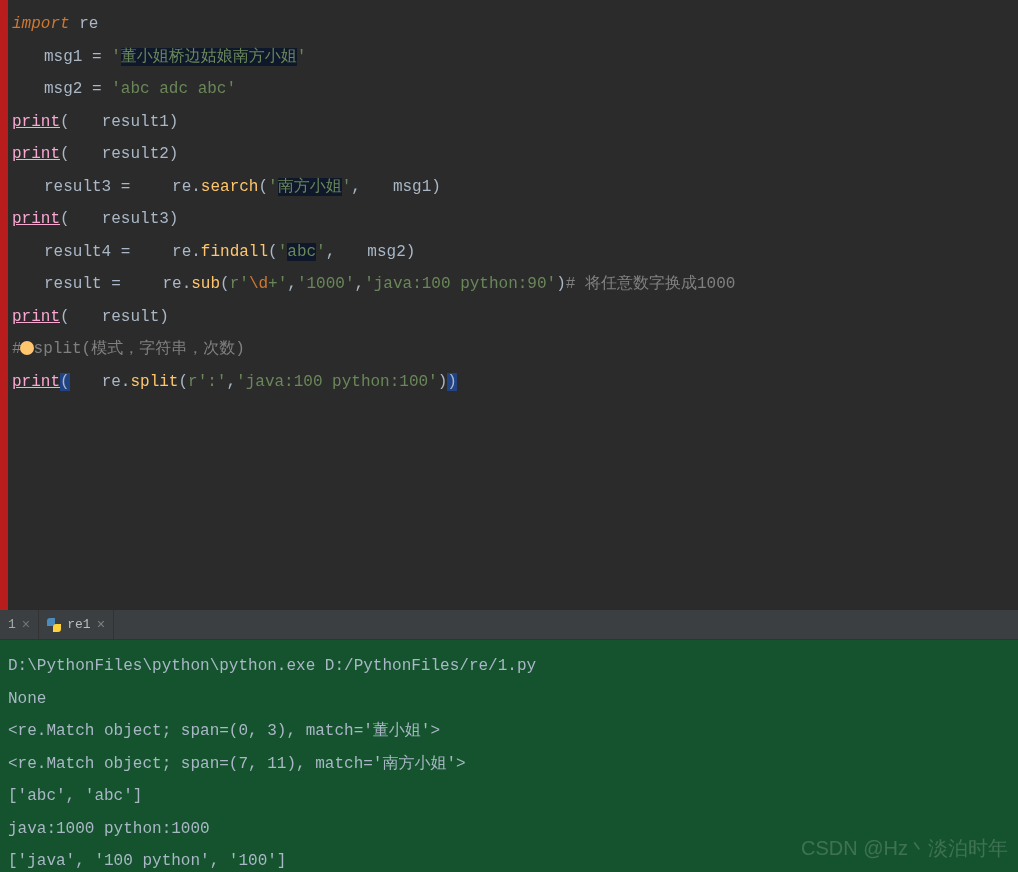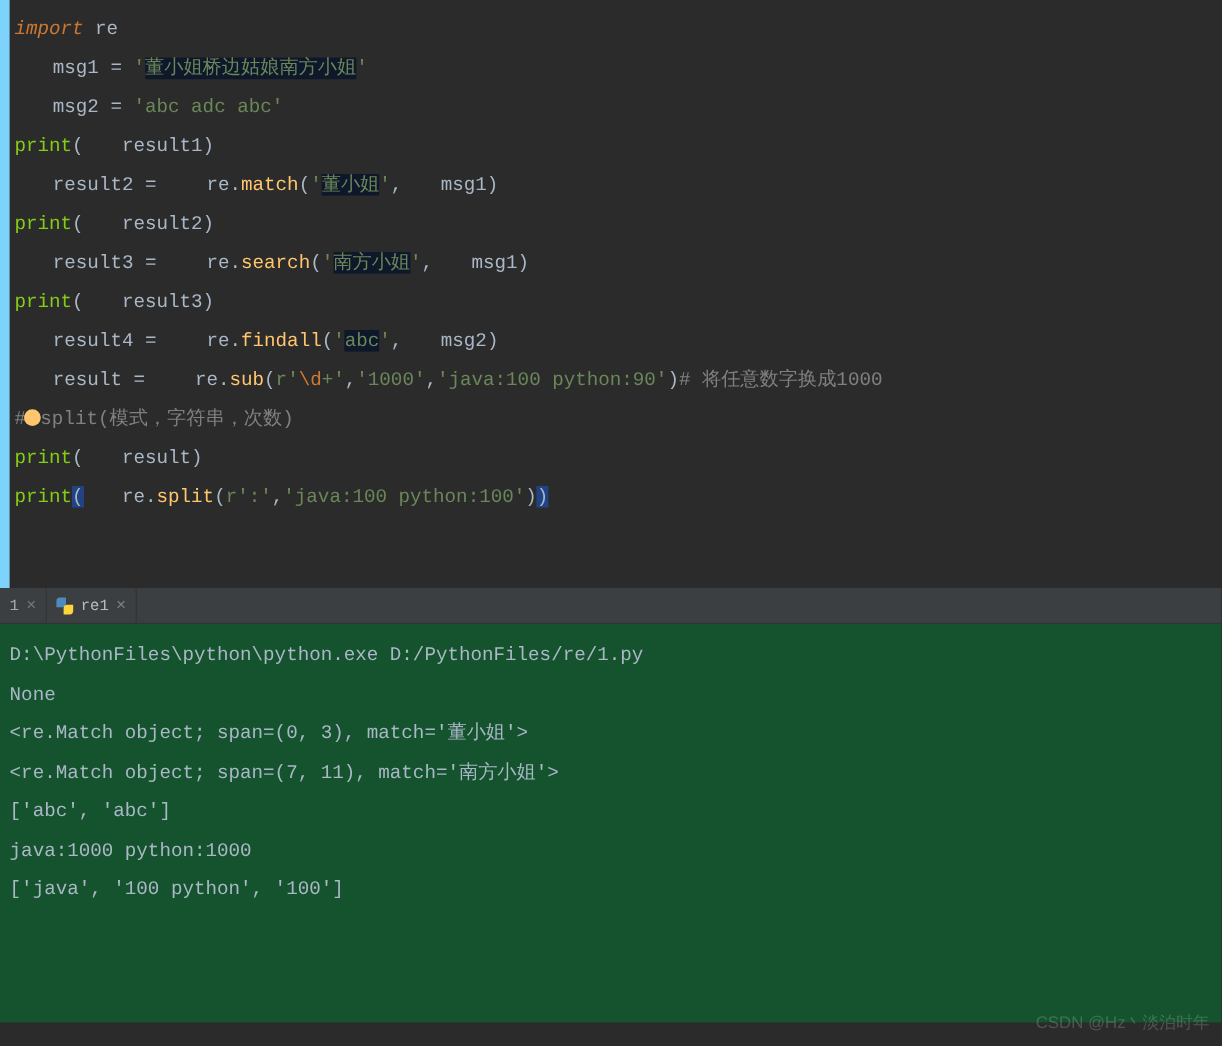--- a/index.html
+++ b/index.html
@@ -9,38 +9,38 @@
     background: #2b2b2b;
     font-family: 'Consolas', 'Courier New', monospace;
     font-size: 16px;
     color: #a9b7c6;
     overflow: hidden;
     position: relative;
   }
   .editor {
     background: #2b2b2b;
     padding: 8px 0;
-    height: 490px;
+    height: 610px;
     overflow: hidden;
-    border-left: 8px solid #7dd3fc;
+    border-left: 8px solid #b91c1c;
   }
   .code-line {
     white-space: pre;
     line-height: 32.5px;
     padding-left: 4px;
     position: relative;
   }
   .kw-import { color: #cc7832; font-style: italic; }
   .module { color: #a9b7c6; }
   .ident { color: #a9b7c6; margin-left: 32px; }
   .op { color: #a9b7c6; }
   .str { color: #6a8759; }
   .str-cn { color: #6a8759; background: #0f172a; }
   .call-mod { color: #ffc66d; }
-  .builtin { color: #84cc16; }
+  .builtin { color: #f9a8d4; text-decoration: underline; }
   .punct { color: #a9b7c6; }
   .esc { color: #cc7832; }
   .plus { color: #6a8759; }
   .comment { color: #808080; }
   .comment-cn { color: #808080; }
   .caret-bg { background: #214283; }
   .bulb {
     display: inline-block;
     width: 14px; height: 14px;
     background: #ffc66d;
@@ -92,39 +92,38 @@
     line-height: 32.5px;
     color: #a9b7c6;
     font-size: 16px;
   }
   .watermark {
     position: absolute;
     right: 10px;
     bottom: 10px;
     color: rgba(255,255,255,0.18);
     font-family: Arial, sans-serif;
-    font-size: 14px;
+    font-size: 20px;
   }
 </style>
 </head>
 <body>
 
 <div class="editor">
   <div class="code-line"><span class="kw-import">import</span> <span class="module">re</span></div>
   <div class="code-line"><span class="ident">msg1</span> <span class="op">=</span> <span class="str">'</span><span class="str-cn">董小姐桥边姑娘南方小姐</span><span class="str">'</span></div>
   <div class="code-line"><span class="ident">msg2</span> <span class="op">=</span> <span class="str">'abc adc abc'</span></div>
   <div class="code-line"><span class="builtin">print</span><span class="punct">(</span><span class="ident">result1</span><span class="punct">)</span></div>
-  <div class="code-line"><span class="ident">result2</span> <span class="op">=</span> <span class="ident">re</span><span class="punct">.</span><span class="call-mod">match</span><span class="punct">(</span><span class="str">'</span><span class="str-cn">董小姐</span><span class="str">'</span><span class="punct">,</span><span class="ident">msg1</span><span class="punct">)</span></div>
   <div class="code-line"><span class="builtin">print</span><span class="punct">(</span><span class="ident">result2</span><span class="punct">)</span></div>
   <div class="code-line"><span class="ident">result3</span> <span class="op">=</span> <span class="ident">re</span><span class="punct">.</span><span class="call-mod">search</span><span class="punct">(</span><span class="str">'</span><span class="str-cn">南方小姐</span><span class="str">'</span><span class="punct">,</span><span class="ident">msg1</span><span class="punct">)</span></div>
   <div class="code-line"><span class="builtin">print</span><span class="punct">(</span><span class="ident">result3</span><span class="punct">)</span></div>
   <div class="code-line"><span class="ident">result4</span> <span class="op">=</span> <span class="ident">re</span><span class="punct">.</span><span class="call-mod">findall</span><span class="punct">(</span><span class="str">'</span><span class="str-cn">abc</span><span class="str">'</span><span class="punct">,</span><span class="ident">msg2</span><span class="punct">)</span></div>
   <div class="code-line"><span class="ident">result</span> <span class="op">=</span> <span class="ident">re</span><span class="punct">.</span><span class="call-mod">sub</span><span class="punct">(</span><span class="str">r'</span><span class="esc">\d</span><span class="plus">+</span><span class="str">'</span><span class="punct">,</span><span class="str">'1000'</span><span class="punct">,</span><span class="str">'java:100 python:90'</span><span class="punct">)</span><span class="comment-cn"># 将任意数字换成1000</span></div>
+  <div class="code-line"><span class="builtin">print</span><span class="punct">(</span><span class="ident">result</span><span class="punct">)</span></div>
   <div class="code-line"><span class="comment">#</span><span class="bulb"></span><span class="comment-cn">split(模式，字符串，次数)</span></div>
-  <div class="code-line"><span class="builtin">print</span><span class="punct">(</span><span class="ident">result</span><span class="punct">)</span></div>
   <div class="code-line"><span class="builtin">print</span><span class="punct caret-bg">(</span><span class="ident">re</span><span class="punct">.</span><span class="call-mod">split</span><span class="punct">(</span><span class="str">r':'</span><span class="punct">,</span><span class="str">'java:100 python:100'</span><span class="punct">)</span><span class="punct caret-bg">)</span></div>
 </div>
 
 <div class="tabs">
   <div class="tab inactive">
     <span>1</span>
     <span class="close-x">×</span>
   </div>
   <div class="tab">
     <span class="py-icon"></span>

